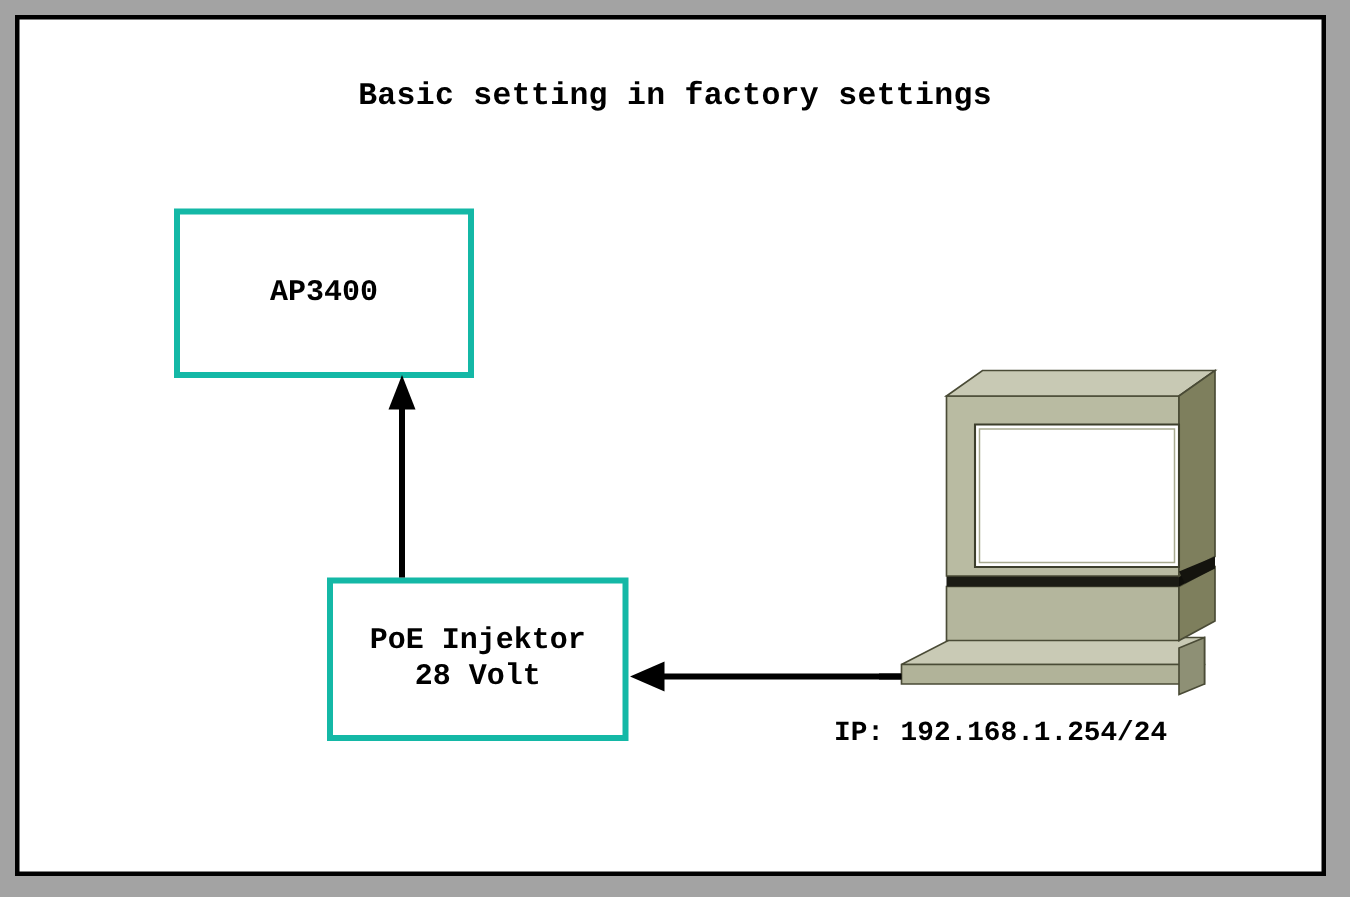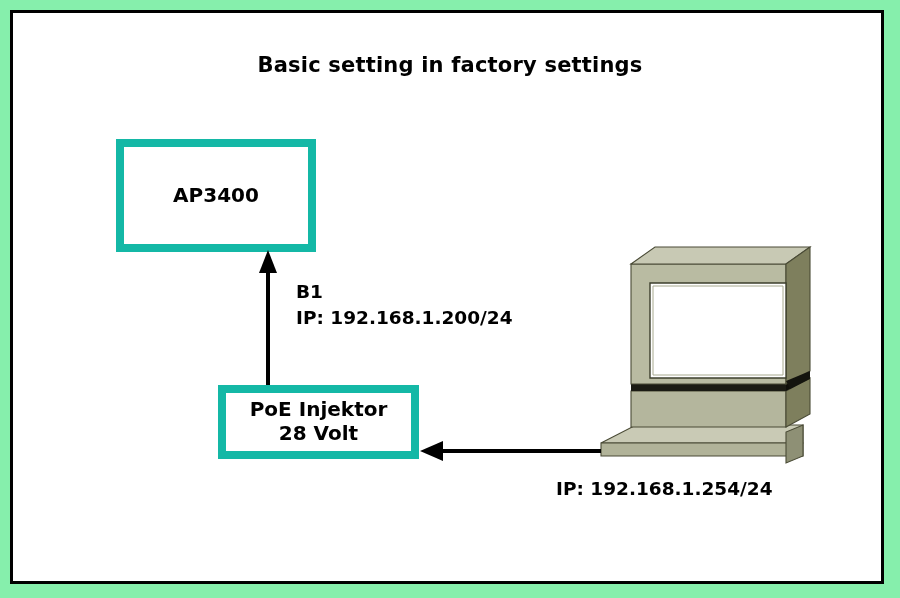--- a/index.html
+++ b/index.html
@@ -13,21 +13,22 @@
     height: 598px;
     font-family: "DejaVu Sans", sans-serif;
     overflow: hidden;
     position: relative;
   }
   #canvas {
     position: absolute;
     left: 0; top: 0;
     width: 900px;
     height: 598px;
-    background: #86efac;
+    background: #a3a3a3;
+    font-family: Liberation Mono, monospace;
   }
   #frame {
     position: absolute;
     left: 10px;
     top: 10px;
     width: 874px;
     height: 574px;
     border: 3px solid #000000;
     box-sizing: border-box;
     background: #ffffff;
@@ -38,21 +39,21 @@
     top: 53px;
     width: 900px;
     text-align: center;
     font-size: 21px;
     font-weight: bold;
     color: #000000;
     letter-spacing: 0.2px;
   }
   .node-box {
     position: absolute;
-    border: 8px solid #14b8a6;
+    border: 4px solid #14b8a6;
     background: #ffffff;
     box-sizing: border-box;
     display: flex;
     flex-direction: column;
     align-items: center;
     justify-content: center;
     font-size: 20px;
     font-weight: bold;
     color: #000000;
     line-height: 1.18;
@@ -61,21 +62,21 @@
   #ap-box {
     left: 116px;
     top: 139px;
     width: 200px;
     height: 113px;
   }
   #poe-box {
     left: 218px;
     top: 385px;
     width: 201px;
-    height: 74px;
+    height: 109px;
   }
   #link-label {
     position: absolute;
     left: 296px;
     top: 279px;
     font-size: 18.5px;
     font-weight: bold;
     color: #000000;
     line-height: 1.38;
     white-space: nowrap;
@@ -109,24 +110,20 @@
 
   <div class="node-box" id="ap-box">
     <span>AP3400</span>
   </div>
 
   <div class="node-box" id="poe-box">
     <span>PoE Injektor</span>
     <span>28 Volt</span>
   </div>
 
-  <div id="link-label">
-    <div>B1</div>
-    <div>IP: 192.168.1.200/24</div>
-  </div>
 
   <div id="pc-ip-label">IP: 192.168.1.254/24</div>
 
   <svg class="overlay" viewBox="0 0 900 598">
 
     <g>
       <line x1="268" y1="385" x2="268" y2="266" stroke="#000000" stroke-width="4"></line>
       <polygon points="268,250 259,273 277,273" fill="#000000"></polygon>
     </g>
 

